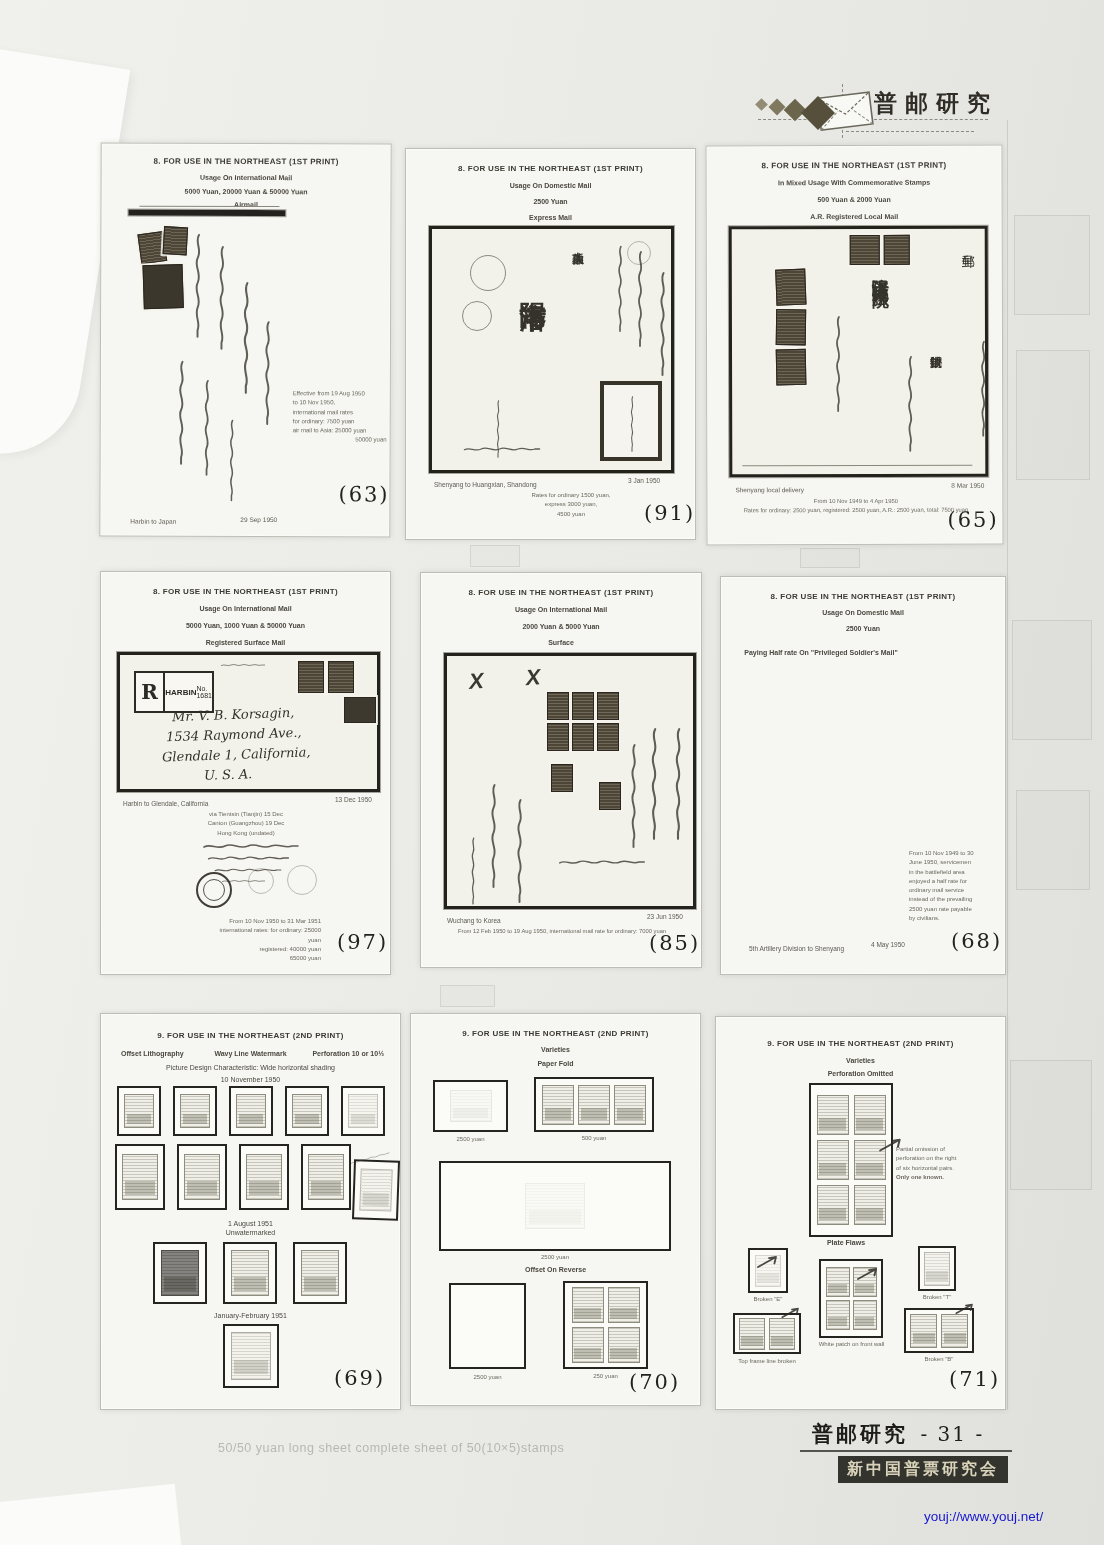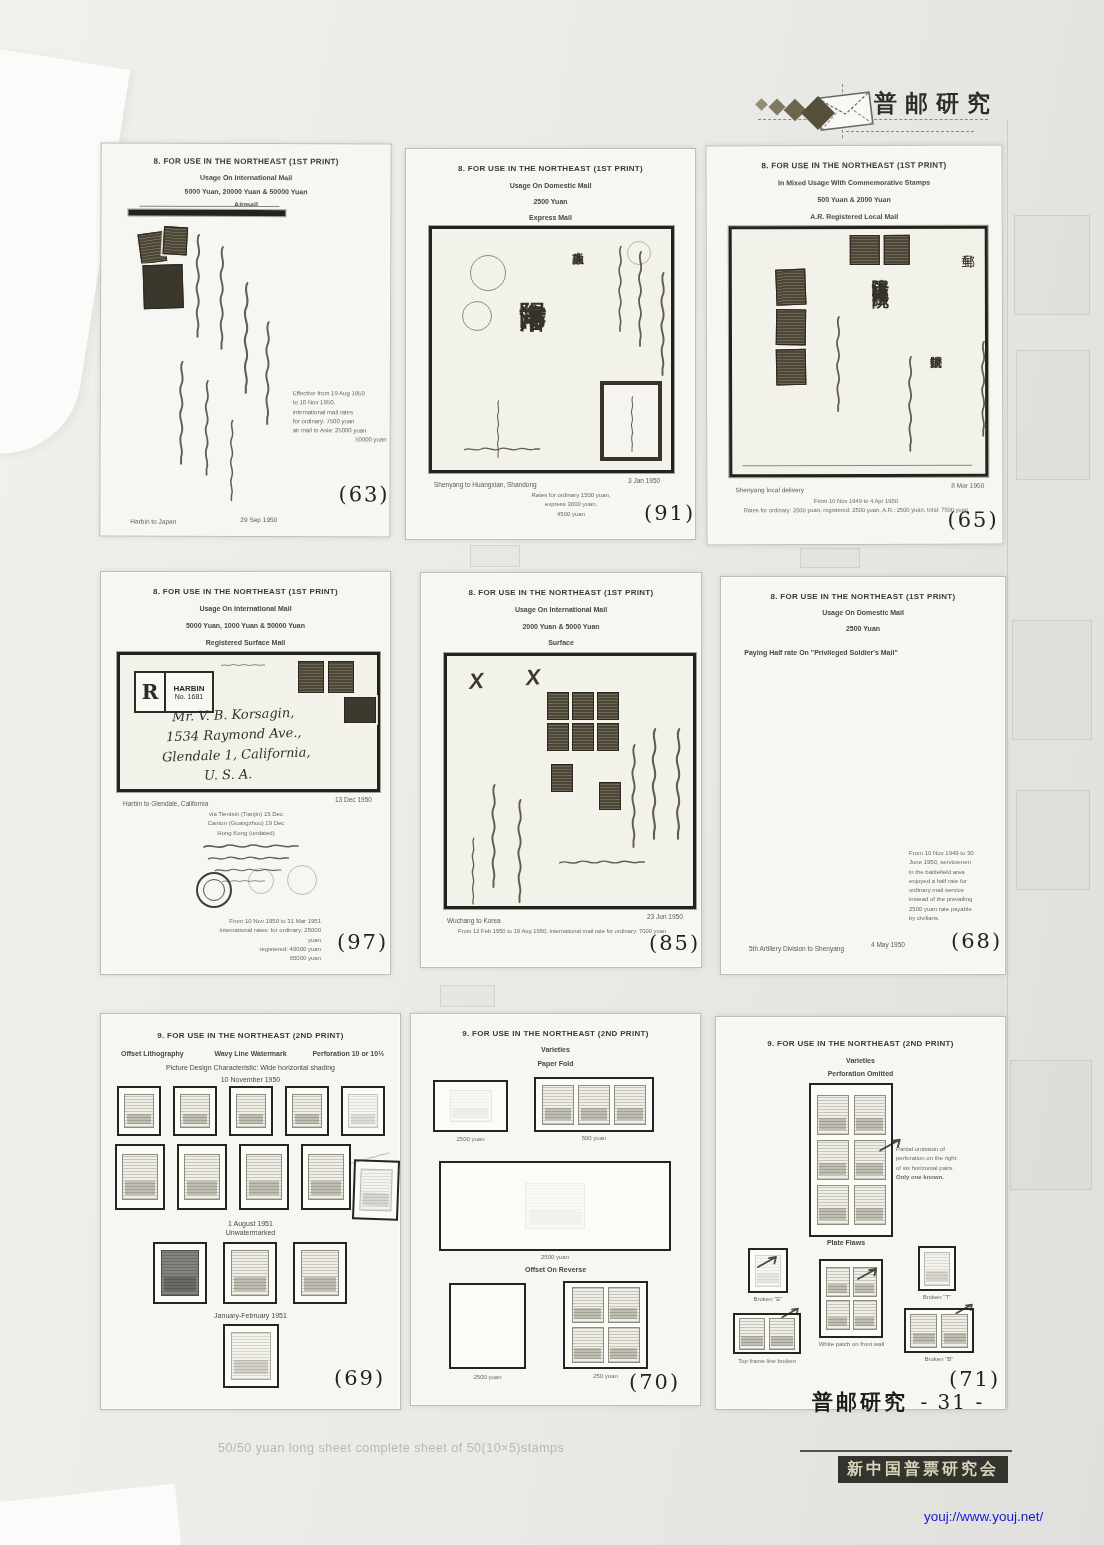--- a/index.html
+++ b/index.html
@@ -211,21 +211,21 @@
 </section>
 
 <section class="page" style="left:100px;top:571px;width:291px;height:404px">
   <div class="ph ph1" style="top:15px">8.  FOR USE IN THE NORTHEAST (1ST PRINT)</div>
   <div class="ph ph2" style="top:33px">Usage On International Mail</div>
   <div class="ph ph2" style="top:50px">5000 Yuan, 1000 Yuan &amp; 50000 Yuan</div>
   <div class="ph ph2" style="top:67px">Registered Surface Mail</div>
   <div class="cover" style="left:16px;top:80px;width:263px;height:140px">
     <div style="position:absolute;left:14px;top:16px;width:80px;height:42px;border:2px solid #2d2b25;background:#f8f7f1;display:flex">
       <div style="width:30px;display:flex;align-items:center;justify-content:center;border-right:2px solid #2d2b25;font-family:'DejaVu Serif',serif;font-size:20px;font-weight:bold;color:#2d2b25">R</div>
-      <div style="flex:1;display:flex;flex-direction:column;align-items:center;justify-content:center">
+      <div style="flex:1;display:flex;flex-direction:row;align-items:center;justify-content:center">
         <div style="font-size:8px;font-weight:bold;color:#2d2b25">HARBIN</div>
         <div style="font-size:7px;color:#2d2b25">No. 1681</div>
       </div>
     </div>
     <svg class="scrib" style="left:100px;top:4px;width:46px;height:12px">
         <use href="#sh"></use>
       </svg>
     <div class="curs" style="left:52px;top:52px;font-size:13px;transform:rotate(-2deg)">Mr. V. B. Korsagin,</div>
     <div class="curs" style="left:46px;top:72px;font-size:13px;transform:rotate(-2deg)">1534 Raymond Ave.,</div>
     <div class="curs" style="left:42px;top:92px;font-size:13px;transform:rotate(-2deg)">Glendale 1, California,</div>
@@ -499,20 +499,20 @@
   <svg class="scrib" style="left:238px;top:284px;width:22px;height:14px;color:#2c2a24">
       <use href="#arr"></use>
     </svg>
   <div class="lbl" style="left:190px;top:339px;width:66px">Broken "B"</div>
 
   <div class="pnum" style="left:233px;top:350px">(71)</div>
 </section>
 
 <div>
   <div style="position:absolute;left:218px;top:1441px;font-size:12.5px;color:#8e8e86;opacity:.55;letter-spacing:.5px">50/50 yuan long sheet  complete sheet of 50(10×5)stamps</div>
-  <div style="position:absolute;left:812px;top:1388px;white-space:nowrap">
+  <div style="position:absolute;left:812px;top:1420px;white-space:nowrap">
     <span style="font-size:21px;font-weight:bold;color:#1e1d19;letter-spacing:3px">普邮研究</span>
     <span style="font-family:'DejaVu Serif',serif;font-size:20px;color:#1e1d19;letter-spacing:2px;margin-left:8px">- 31 -</span>
   </div>
   <div class="rule" style="left:800px;top:1450px;width:212px;height:2px"></div>
   <div style="position:absolute;left:838px;top:1456px;background:#34342f;color:#d9d3ba;font-size:16px;font-weight:bold;letter-spacing:3px;padding:3px 9px">新中国普票研究会</div>
   <a href="#" style="position:absolute;left:924px;top:1509px;font-size:13.5px;color:#1717cf;text-decoration:none">youj://www.youj.net/</a>
 </div>
 
 </body></html>

